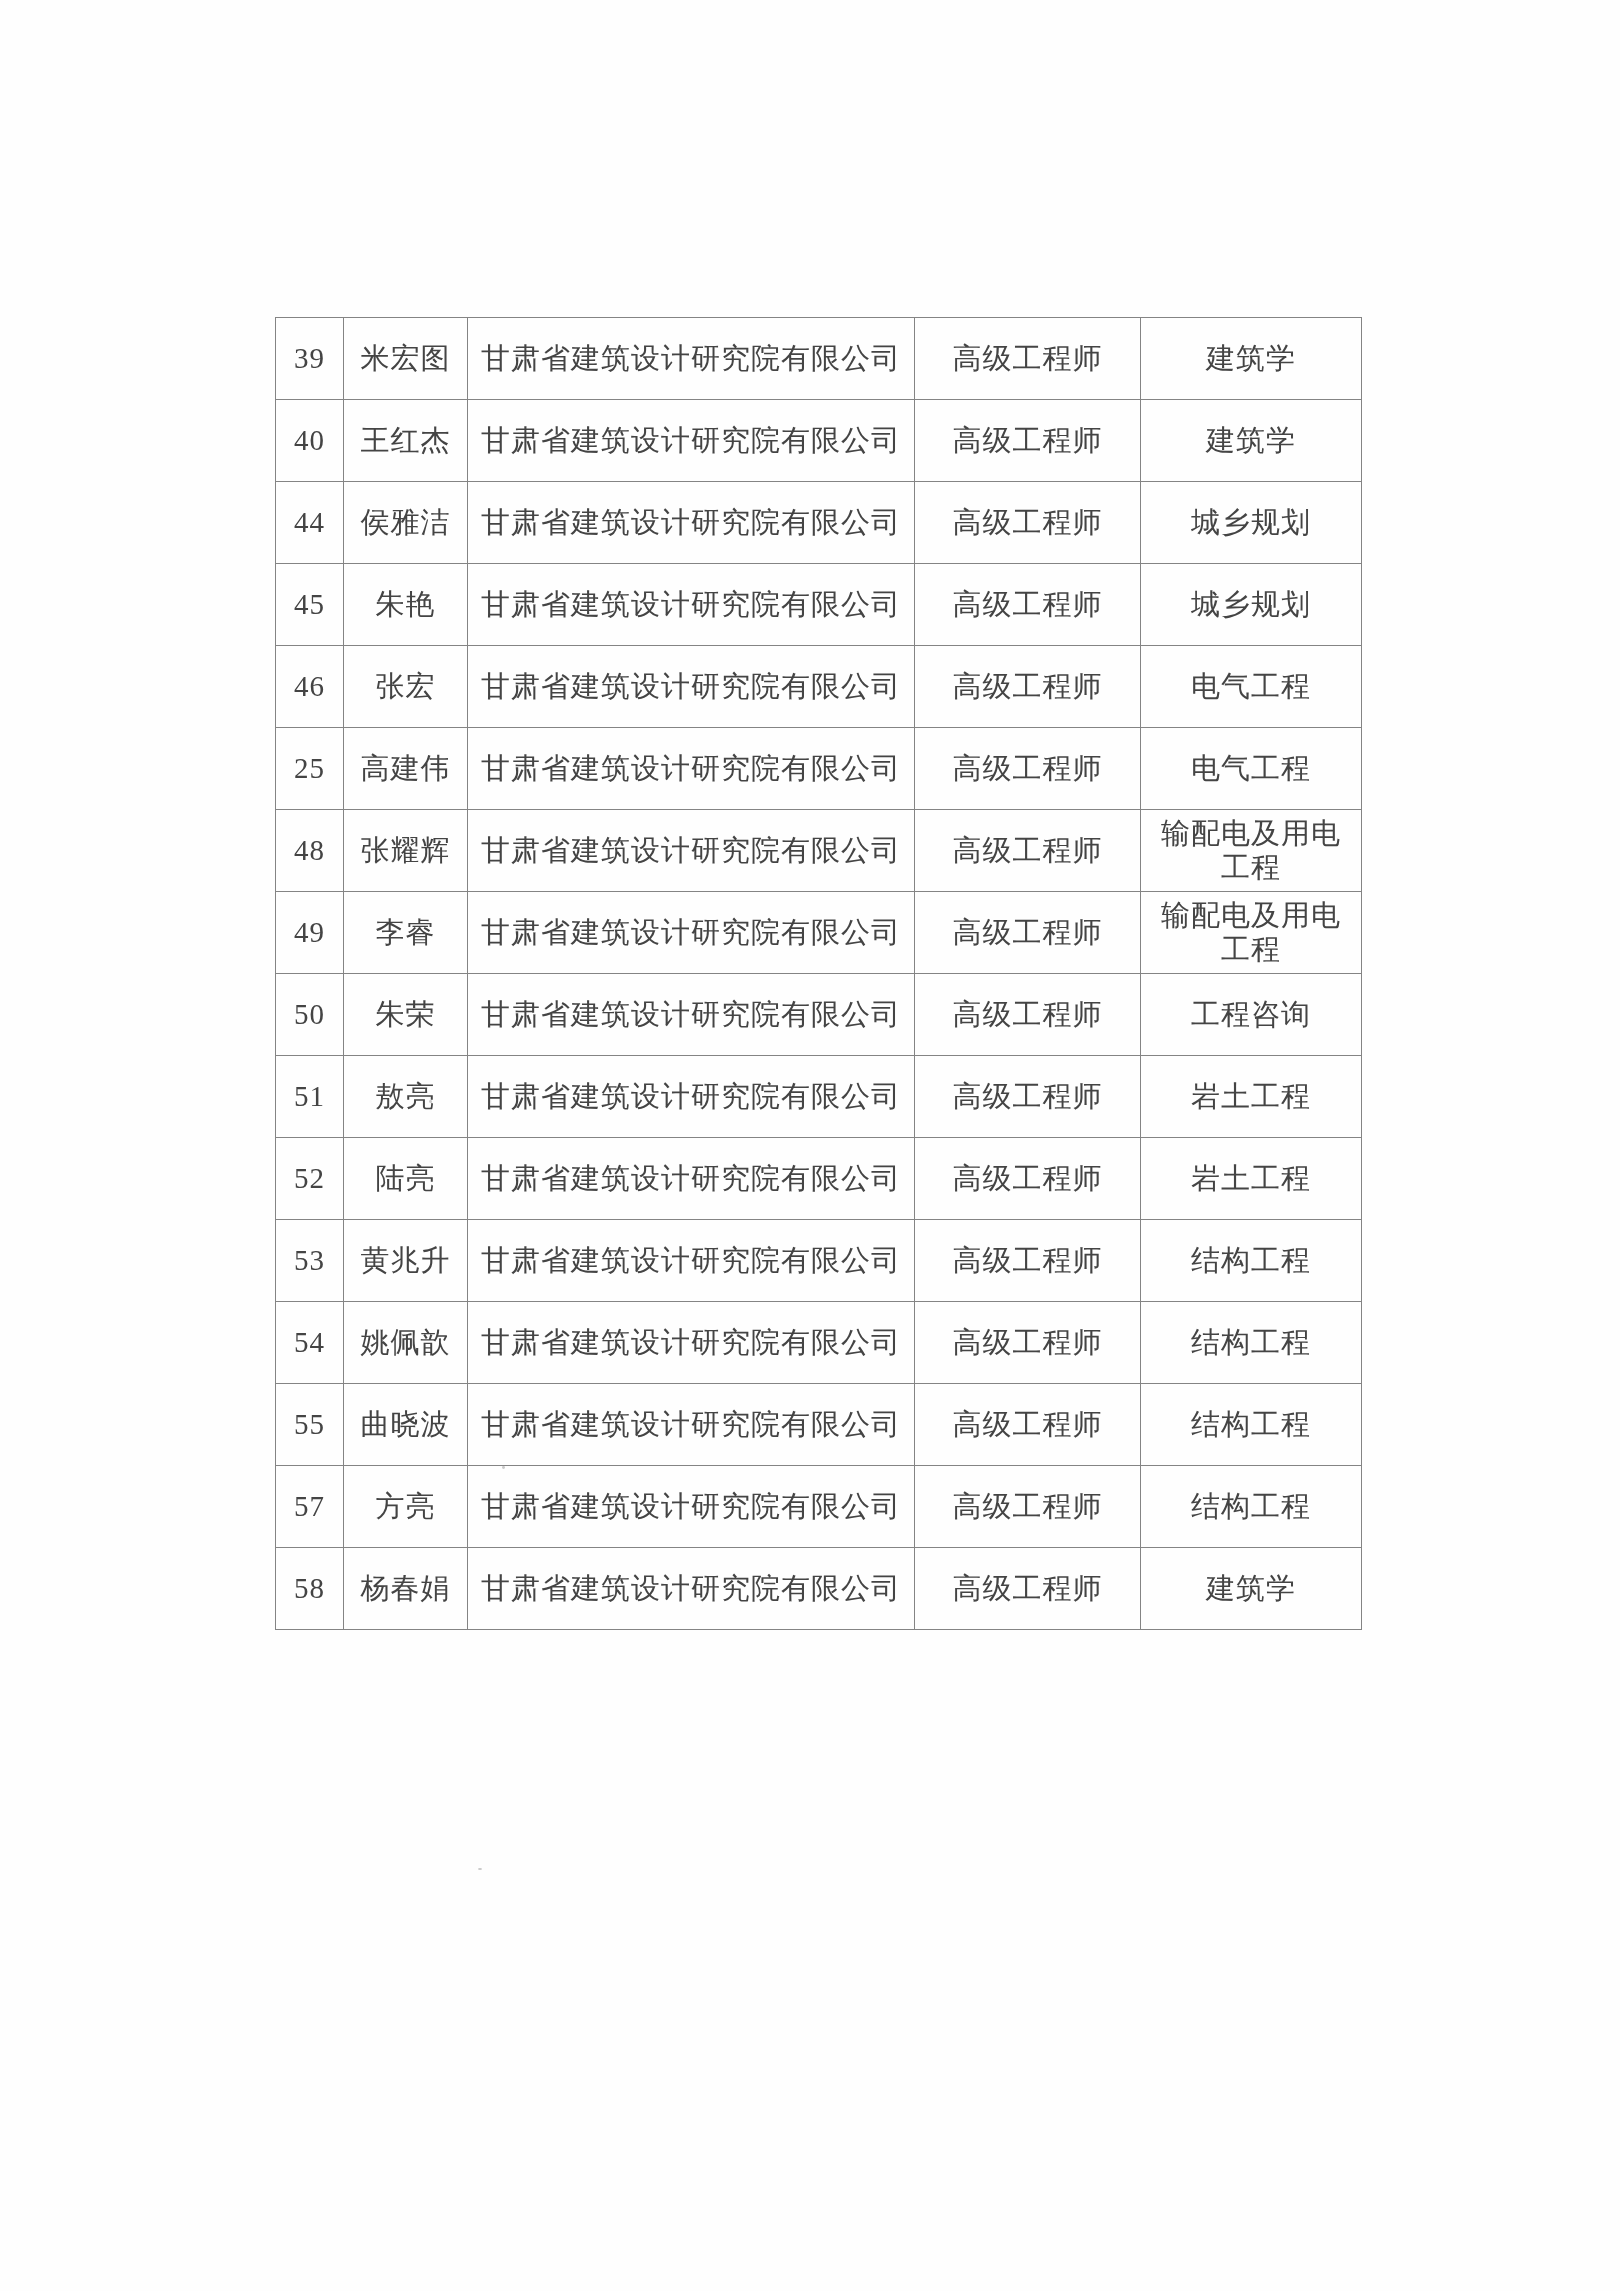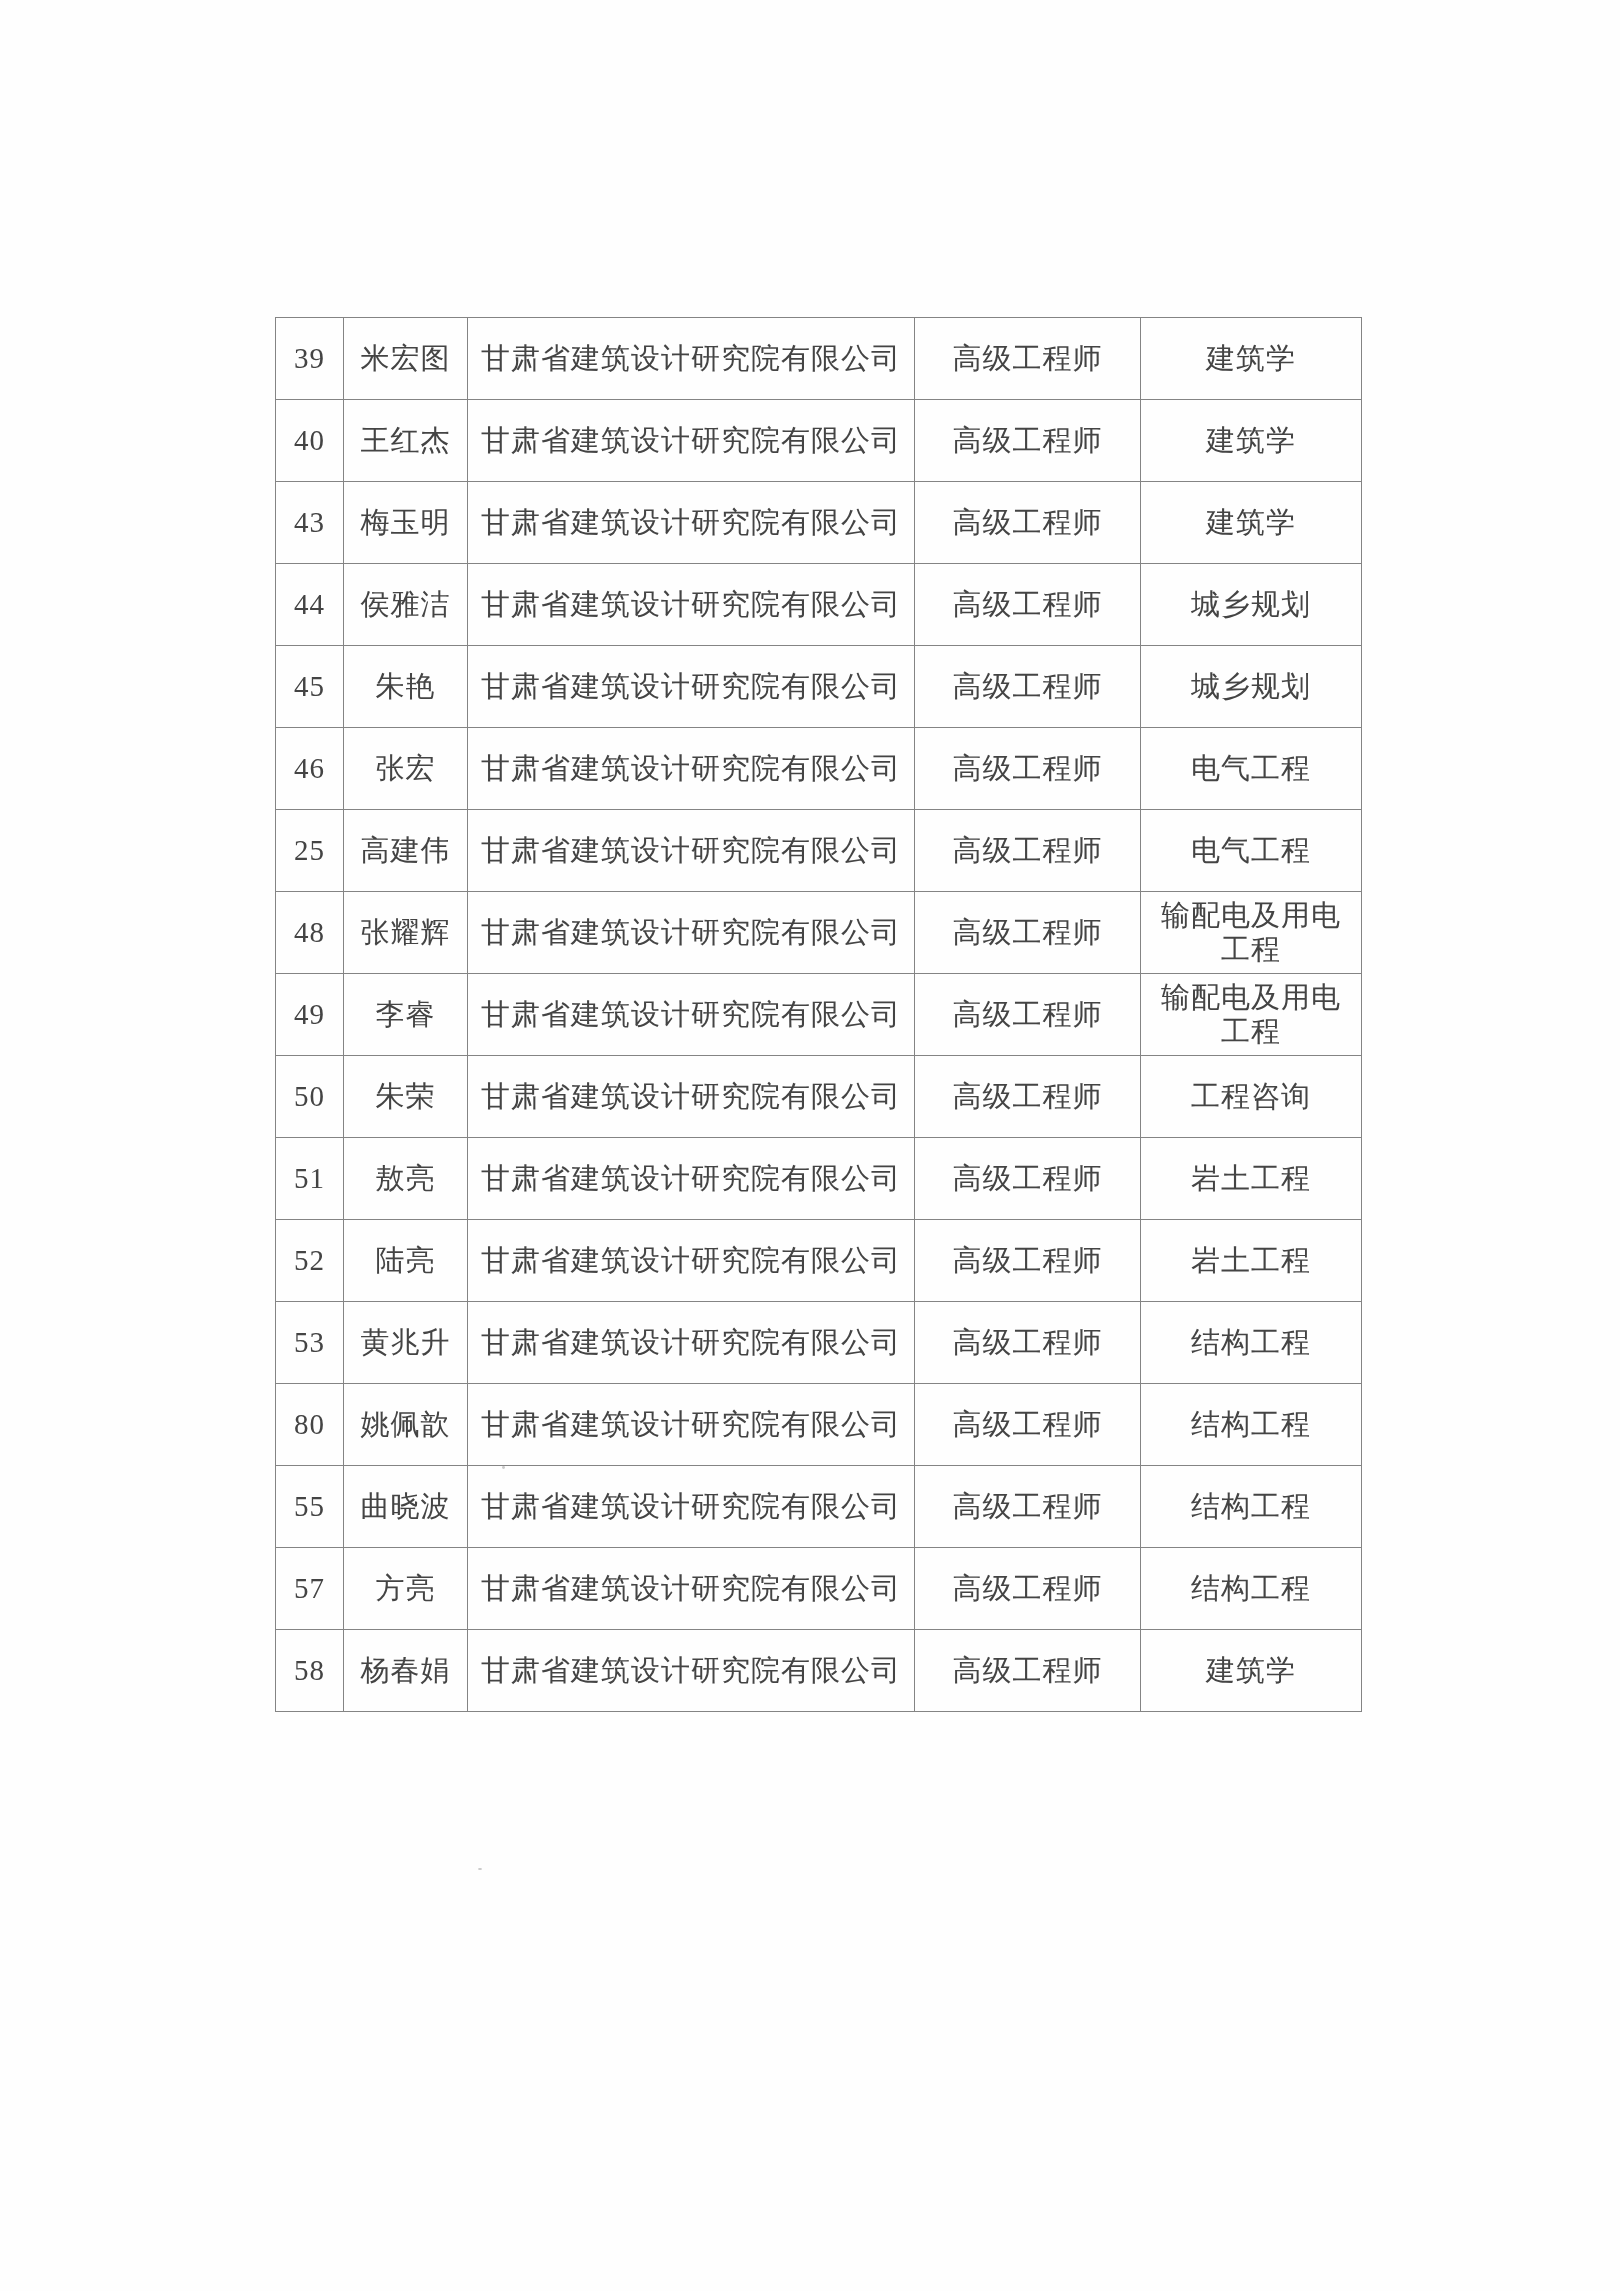--- a/index.html
+++ b/index.html
@@ -73,27 +73,20 @@
           <td>建筑学</td>
         </tr>
         <tr>
           <td>40</td>
           <td>王红杰</td>
           <td>甘肃省建筑设计研究院有限公司</td>
           <td>高级工程师</td>
           <td>建筑学</td>
         </tr>
         <tr>
-          <td>43</td>
-          <td>梅玉明</td>
-          <td>甘肃省建筑设计研究院有限公司</td>
-          <td>高级工程师</td>
-          <td>建筑学</td>
-        </tr>
-        <tr>
           <td>44</td>
           <td>侯雅洁</td>
           <td>甘肃省建筑设计研究院有限公司</td>
           <td>高级工程师</td>
           <td>城乡规划</td>
         </tr>
         <tr>
           <td>45</td>
           <td>朱艳</td>
           <td>甘肃省建筑设计研究院有限公司</td>
@@ -150,21 +143,21 @@
           <td>岩土工程</td>
         </tr>
         <tr>
           <td>53</td>
           <td>黄兆升</td>
           <td>甘肃省建筑设计研究院有限公司</td>
           <td>高级工程师</td>
           <td>结构工程</td>
         </tr>
         <tr>
-          <td>80</td>
+          <td>54</td>
           <td>姚佩歆</td>
           <td>甘肃省建筑设计研究院有限公司</td>
           <td>高级工程师</td>
           <td>结构工程</td>
         </tr>
         <tr>
           <td>55</td>
           <td>曲晓波</td>
           <td>甘肃省建筑设计研究院有限公司</td>
           <td>高级工程师</td>

